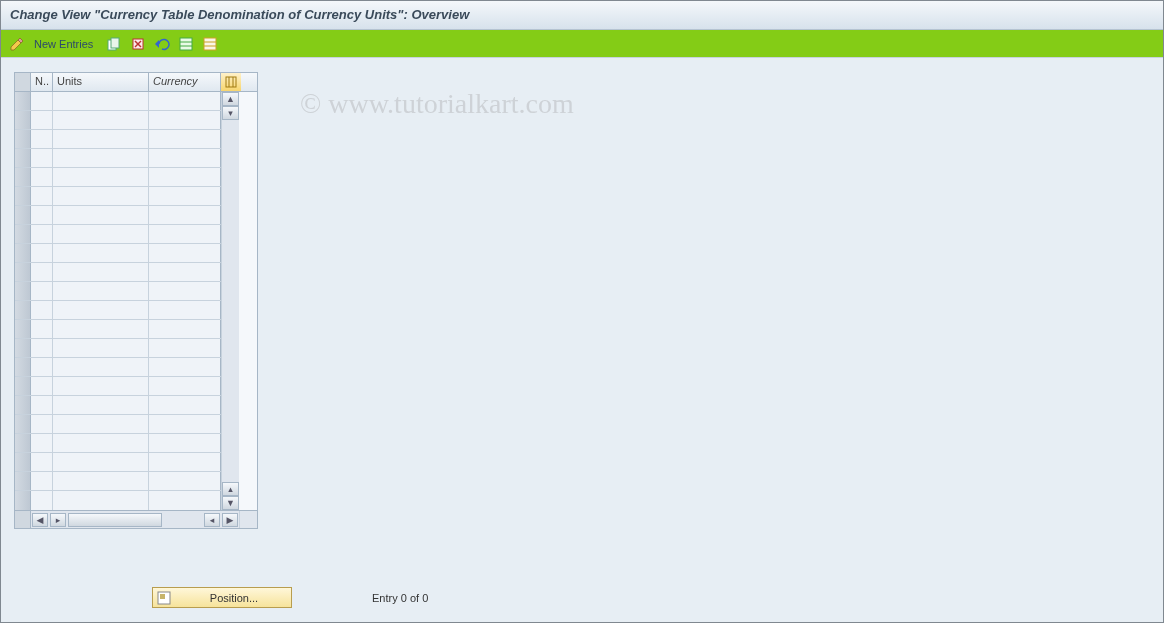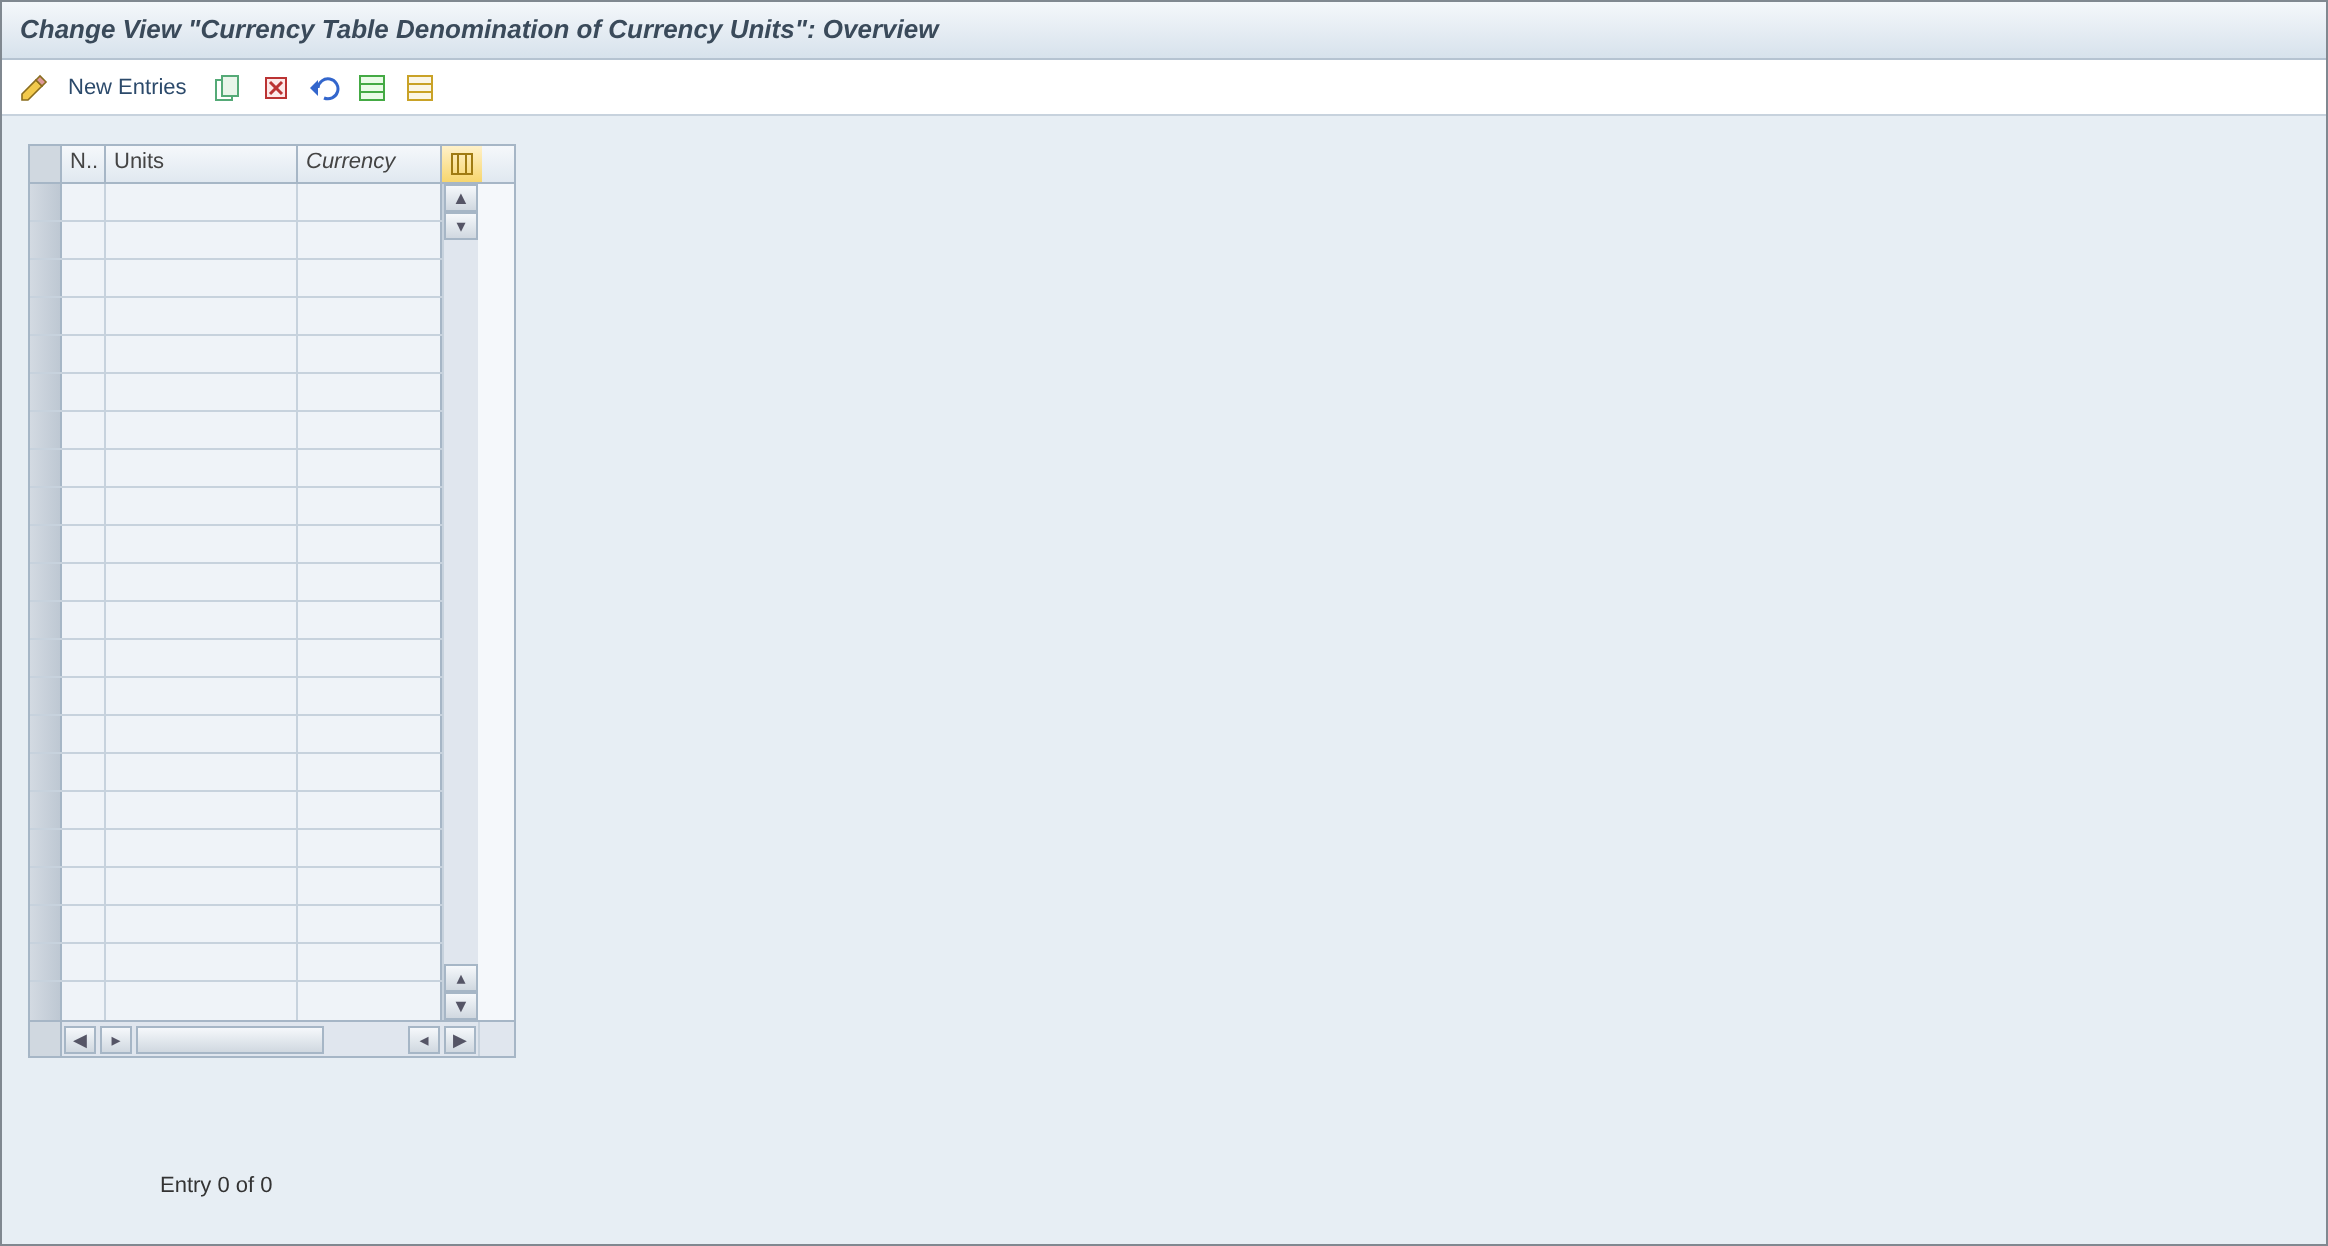--- a/index.html
+++ b/index.html
@@ -24,21 +24,21 @@
     padding-left: 10px;
     font-weight: bold;
     font-style: italic;
     font-size: 13px;
     color: #3a4a5a;
   }
 
   
   .toolbar {
     height: 28px;
-    background: #ffffff;
+    background: #84cc16;
     border-bottom: 1px solid #c7d2dd;
     display: flex;
     align-items: center;
     padding-left: 8px;
     gap: 6px;
   }
   .toolbar .tbtn {
     width: 18px; height: 18px;
     display: inline-flex; align-items: center; justify-content: center;
     cursor: pointer;
@@ -236,20 +236,21 @@
   <span class="tbtn" title="Deselect all">
     <svg width="14" height="14" viewBox="0 0 14 14">
         <rect x="1" y="1" width="12" height="12" fill="#fbf6e7" stroke="#c9a227" stroke-width="1"></rect>
         <line x1="1" y1="5" x2="13" y2="5" stroke="#c9a227"></line>
         <line x1="1" y1="9" x2="13" y2="9" stroke="#c9a227"></line>
       </svg>
   </span>
 </div>
 
 <div class="content">
+  <div class="wm">© www.tutorialkart.com</div>
 
   <div class="grid">
     <div class="grid-head">
       <div class="hcell sel"></div>
       <div class="hcell c1">N..</div>
       <div class="hcell c2">Units</div>
       <div class="hcell c3">Currency</div>
       <div class="hcell cfg">
         <svg width="12" height="12" viewBox="0 0 12 12">
             <rect x="1" y="1" width="10" height="10" fill="none" stroke="#a07b12" stroke-width="1"></rect>
@@ -414,16 +415,25 @@
       <div class="track"></div>
       <div class="gap"></div>
       <div class="hbtn">◂</div>
       <div class="hbtn">▶</div>
       <div class="corner"></div>
     </div>
   </div>
 </div>
 
 <div class="footer">
+  <div class="pos-btn">
+    <span class="ico">
+      <svg width="14" height="14" viewBox="0 0 14 14">
+          <rect x="1" y="1" width="12" height="12" fill="#fff" stroke="#888" stroke-width="1"></rect>
+          <rect x="3" y="3" width="5" height="5" fill="#c7b46a"></rect>
+        </svg>
+    </span>
+    <span style="flex:1;text-align:center;">Position...</span>
+  </div>
   <span class="entry-txt">Entry 0 of 0</span>
 </div>
 
 <div class="frame"></div>
 
 </body></html>

